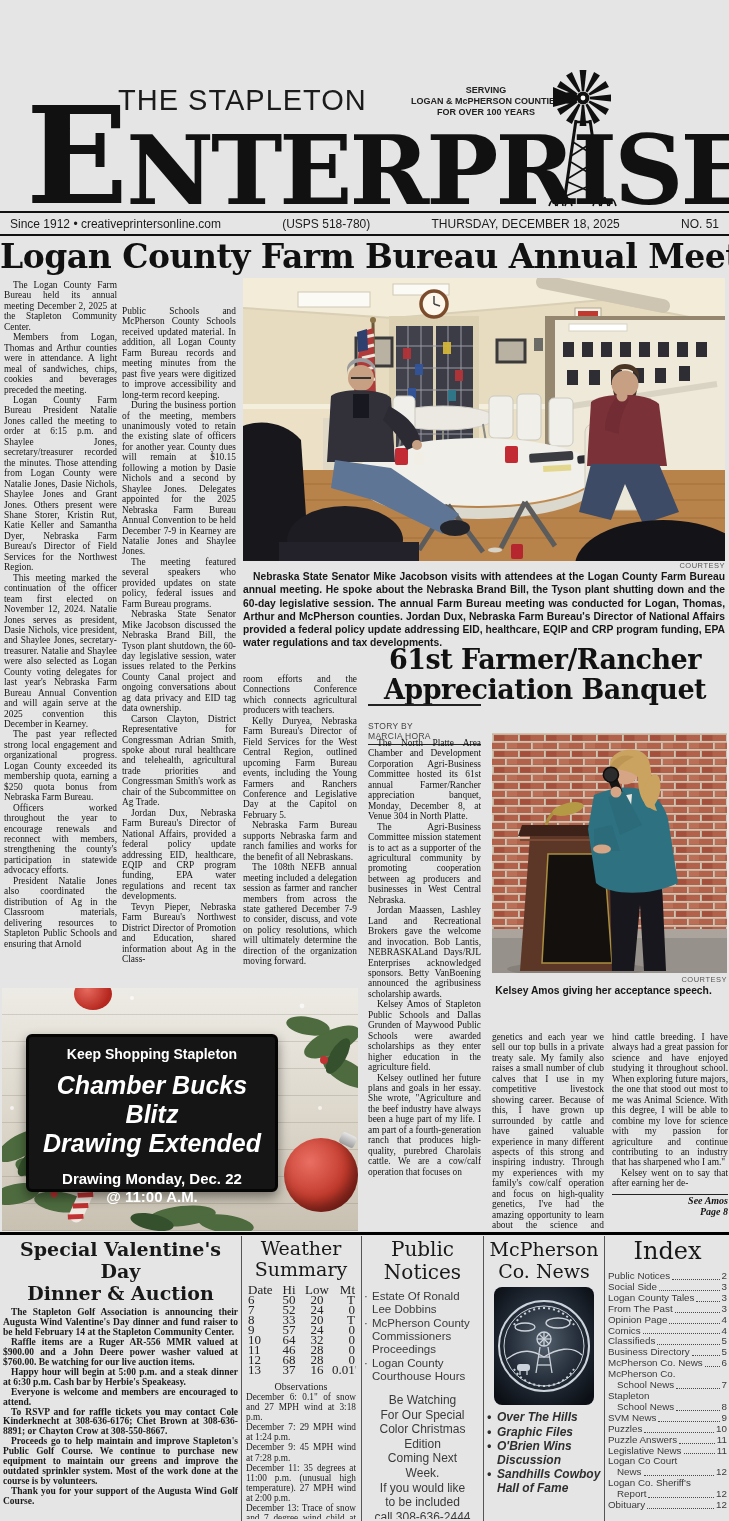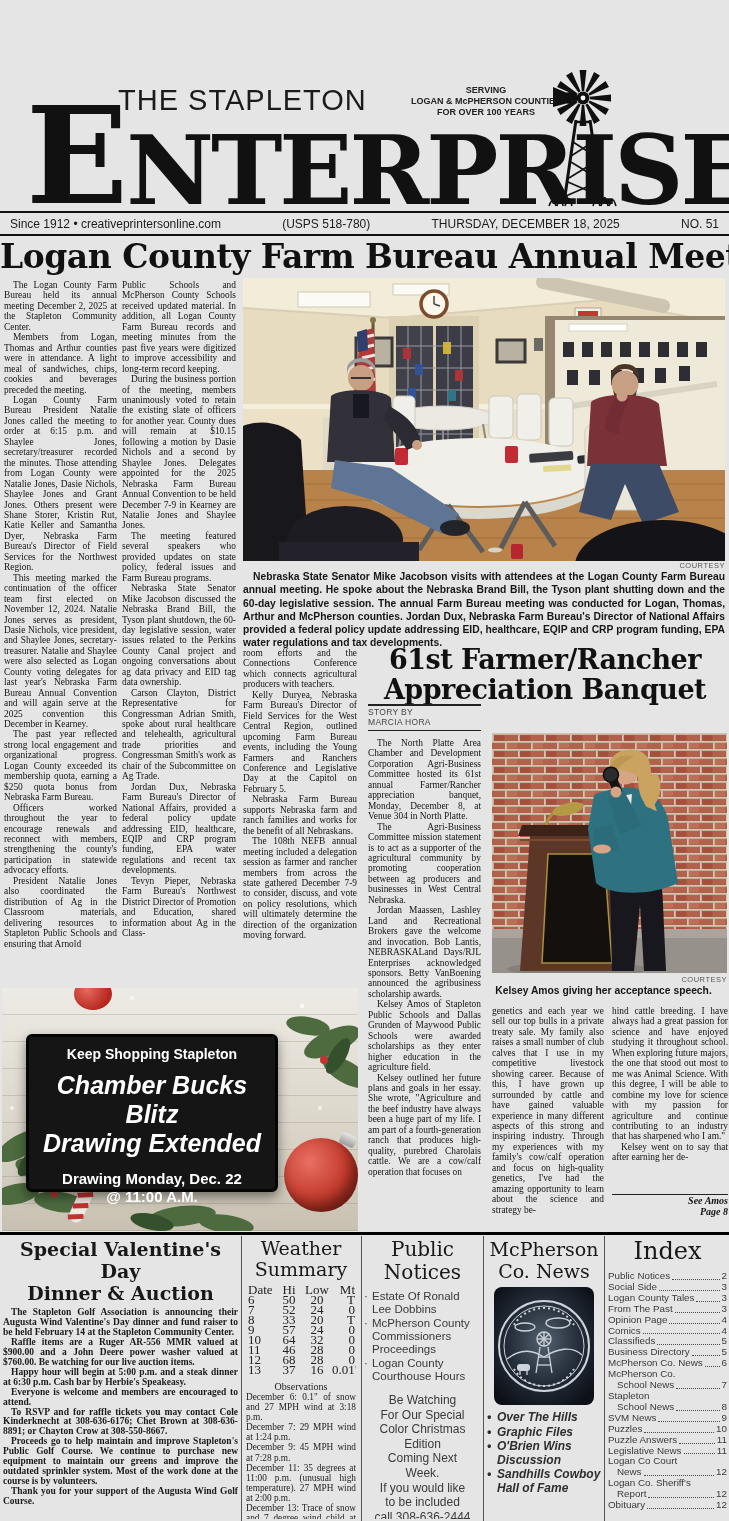--- a/index.html
+++ b/index.html
@@ -13,32 +13,32 @@
   .e-first{font-size:134px;line-height:.74;}
   .e-rest{font-size:96px;line-height:.74;letter-spacing:-3px;margin-left:-2px;}
   .windmill{left:545px;top:64px;width:76px;height:144px;z-index:1;}
 
   .infobar{left:0;top:211px;width:729px;height:25px;border-top:2.2px solid #111;border-bottom:2.2px solid #111;display:flex;align-items:center;justify-content:space-between;font-family:"Liberation Sans",sans-serif;font-size:12px;padding:0 10px;box-sizing:border-box;color:#1b1b1b;}
 
   
   .headline1{left:0;top:237px;width:729px;text-align:center;font-family:"DejaVu Serif",serif;font-size:33px;font-weight:700;letter-spacing:-.5px;white-space:nowrap;}
   .news-col{position:absolute;font-size:9.4px;line-height:10.45px;text-align:justify;overflow:hidden;color:#141414;}
   .news-col p{margin:0;text-indent:9px;}
-  .cont p:first-child{text-indent:0;}
+  .cont p:first-child{text-indent:0;margin-top:26px;}
   .col1{left:4px;top:280px;width:113px;height:696px;}
   .col2{left:122px;top:280px;width:114px;height:696px;}
   .col3{left:243px;top:648px;width:114px;height:322px;}
   .photo1{left:243px;top:278px;width:482px;height:283px;}
   .courtesy{font-family:"Liberation Sans",sans-serif;font-size:7.5px;color:#555;letter-spacing:.5px;text-align:right;}
   .courtesy1{left:525px;top:561px;width:200px;}
   .caption1{left:243px;top:570px;width:482px;font-family:"Liberation Sans",sans-serif;font-weight:700;font-size:10.3px;line-height:13.3px;text-align:justify;text-indent:10px;color:#161616;}
 
   
   .headline2{left:363px;top:645px;width:364px;text-align:center;font-family:"DejaVu Serif",serif;font-size:27px;line-height:30px;font-weight:700;letter-spacing:-.5px;}
-  .storyby{left:368px;top:704px;width:113px;border-top:2.5px solid #222;border-bottom:1.5px solid #222;padding:2px 0 3px;font-family:"Liberation Sans",sans-serif;font-size:8.5px;line-height:9.5px;color:#444;letter-spacing:.3px;}
+  .storyby{left:368px;top:704px;width:113px;border-top:2.5px solid #222;border-bottom:1.5px solid #222;padding:16px 0 3px;font-family:"Liberation Sans",sans-serif;font-size:8.5px;line-height:9.5px;color:#444;letter-spacing:.3px;}
   .col4{left:368px;top:738px;width:113px;height:492px;}
   .col5{left:492px;top:1006px;width:112px;height:222px;}
   .col6{left:612px;top:1006px;width:116px;height:188px;}
   .photo2{left:492px;top:733px;width:235px;height:240px;}
   .courtesy2{left:527px;top:975px;width:200px;}
   .caption2{left:478px;top:985px;width:251px;text-align:center;font-family:"Liberation Sans",sans-serif;font-weight:700;font-size:10.3px;color:#161616;}
   .jump{left:612px;top:1194px;width:116px;border-top:1.5px solid #222;padding-top:0;text-align:right;font-style:italic;font-weight:700;font-size:10px;line-height:11px;}
 
   
   .ad{left:2px;top:988px;width:356px;height:243px;overflow:hidden;background:linear-gradient(180deg,#edebe5 0%,#dcd6ca 55%,#c8c1b2 100%);}

